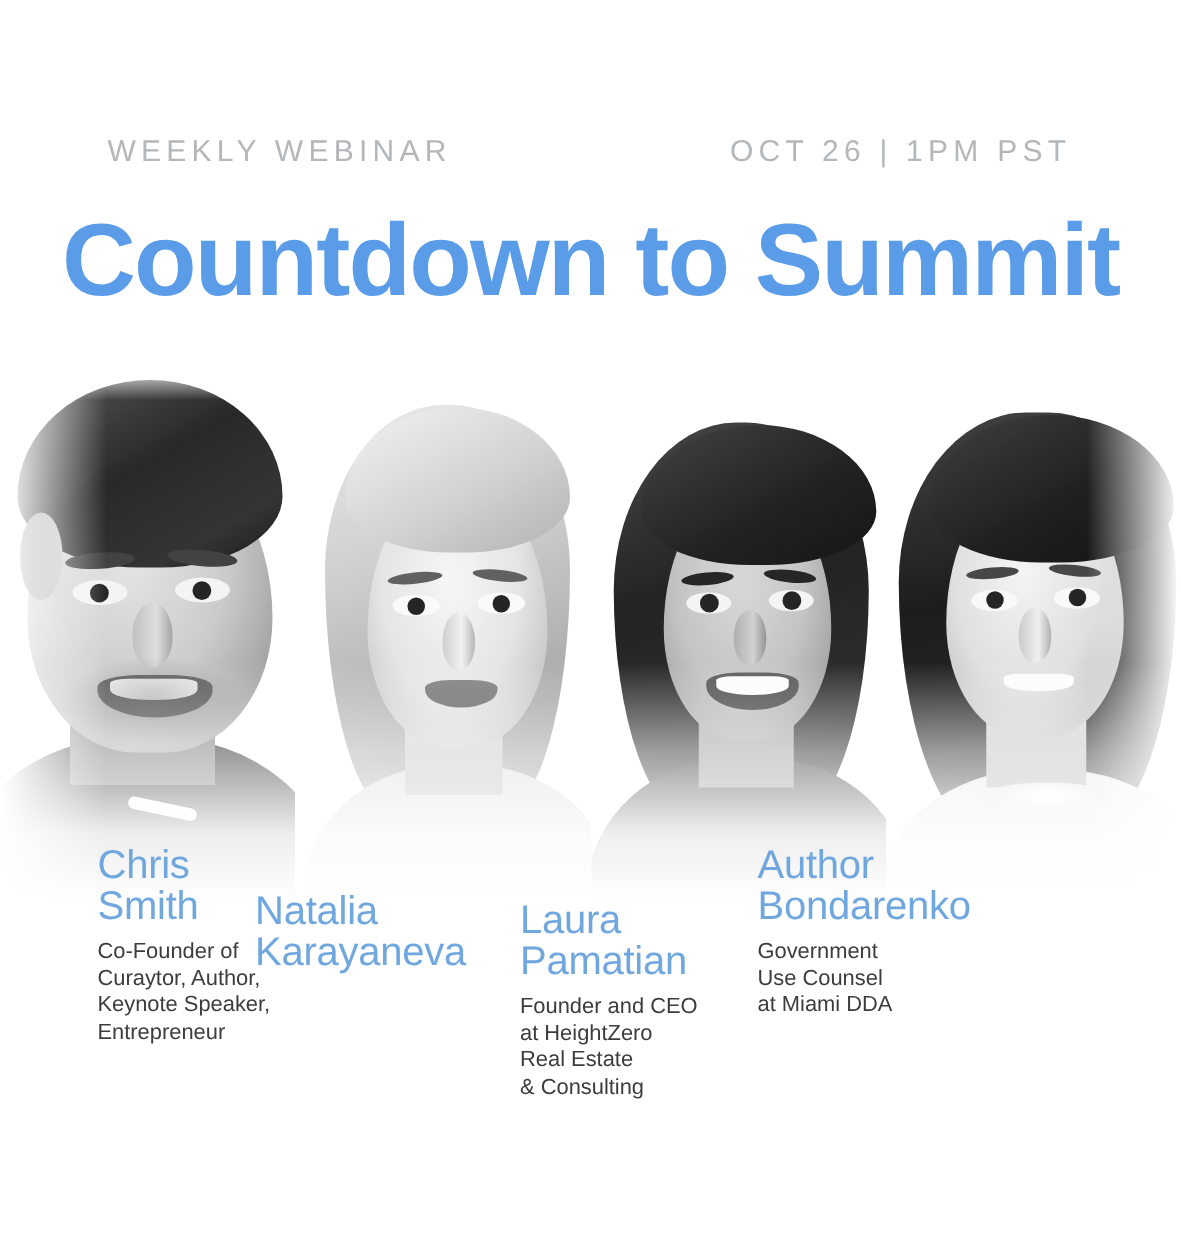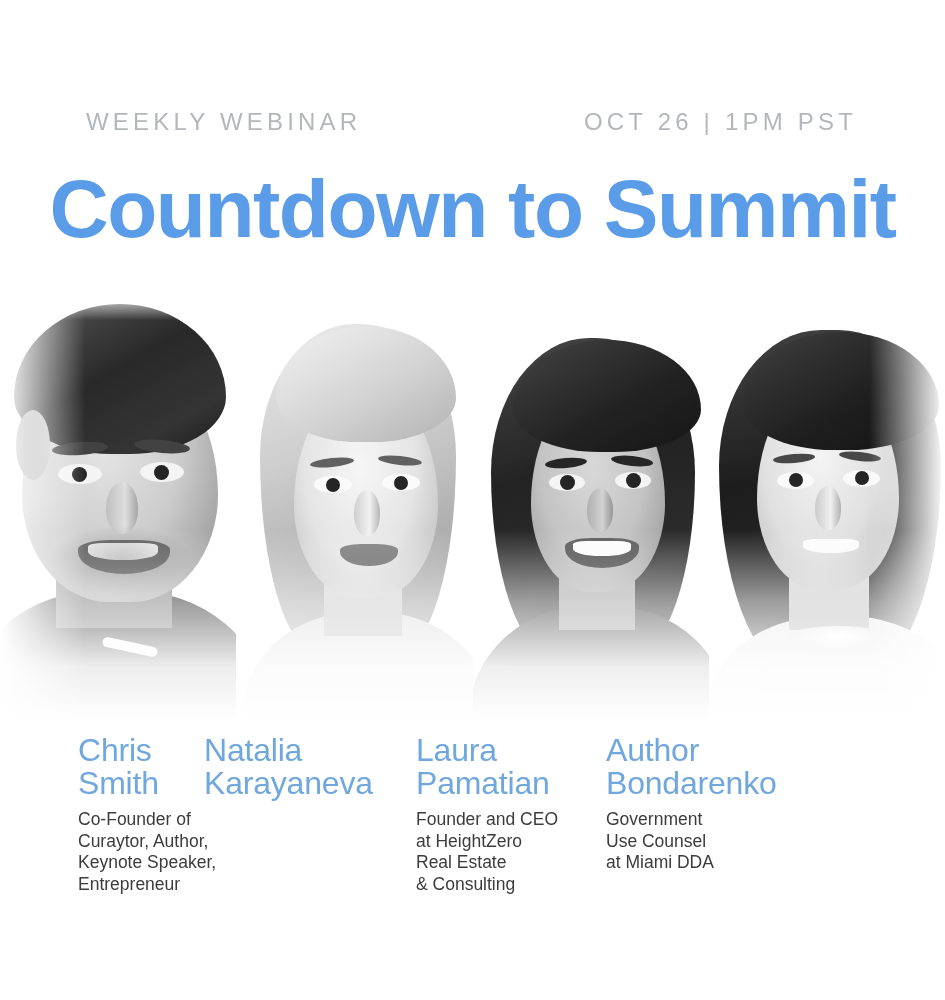--- a/index.html
+++ b/index.html
@@ -113,32 +113,32 @@
   .eye   { position:absolute; border-radius:50%; }
   .pupil { position:absolute; border-radius:50%; background:#2b2b2b; }
   .mouth { position:absolute; border-radius:40% 40% 55% 55% / 30% 30% 70% 70%; }
   .teeth { position:absolute; background:#f4f4f4; border-radius:22% 22% 48% 48%; }
   .nose  { position:absolute; border-radius:50% 50% 46% 46%; }
   .shade { position:absolute; }
 
   
   .speakers {
     position:absolute;
-    left:0; top:734px;
+    left:0; top:675px;
     width:945px; height:200px;
     display:flex;
     z-index:6;
   }
   .sp {
     position:relative;
     height:100%;
   }
   .sp-1 { width:192px; padding-left:78px; }
-  .sp-2 { width:212px; padding-left:12px; }
-  .sp-3 { width:190px; padding-left:12px; }
+  .sp-2 { width:212px; padding-left:12px;margin-top:37px; }
+  .sp-3 { width:190px; padding-left:12px;margin-top:44px; }
   .sp-4 { width:205px; padding-left:12px; }
 
   .sp-name {
     font-size:32px;
     line-height:33px;
     font-weight:400;
     color:#6fa7de;
     letter-spacing:-0.2px;
     white-space:nowrap;
   }

